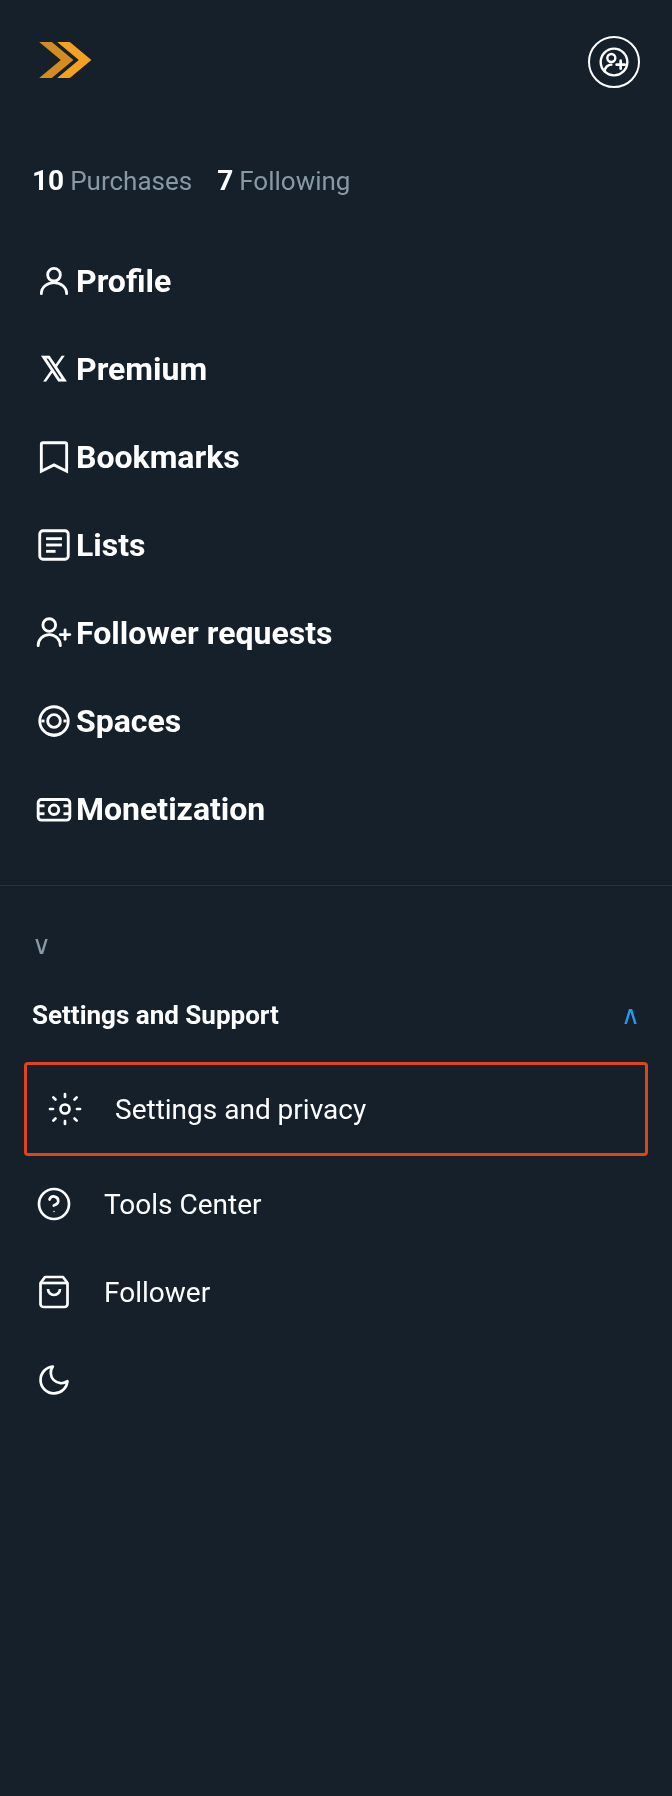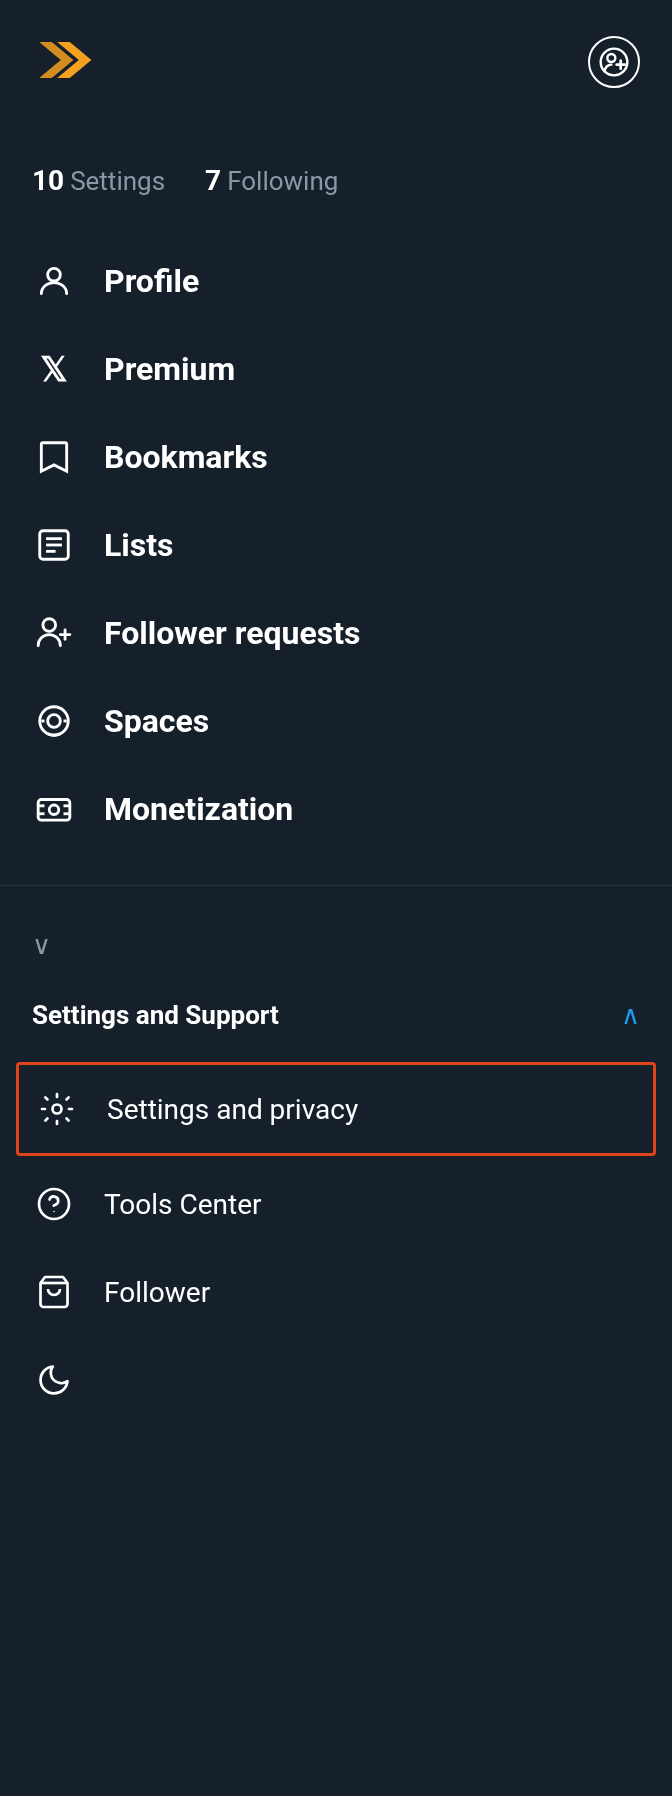--- a/index.html
+++ b/index.html
@@ -50,21 +50,21 @@
     }
 
     .add-account-icon svg {
       width: 32px;
       height: 32px;
     }
 
     
     .stats {
       display: flex;
-      gap: 40px;
+      gap: 25px;
       padding: 48px 32px 32px 32px;
     }
 
     .stat-item {
       display: flex;
       gap: 6px;
       align-items: baseline;
     }
 
     .stat-number {
@@ -79,21 +79,20 @@
     }
 
     
     .nav-menu {
       padding: 8px 0;
     }
 
     .nav-item {
       display: flex;
       align-items: center;
-      gap: 28px;
       padding: 22px 32px;
       cursor: pointer;
       transition: background-color 0.2s;
     }
 
     .nav-item-icon {
       width: 44px;
       height: 44px;
       display: flex;
       align-items: center;
@@ -156,21 +155,21 @@
       align-items: center;
       gap: 28px;
       padding: 22px 32px;
       cursor: pointer;
       transition: background-color 0.2s;
     }
 
     .sub-item.highlighted {
       border: 3px solid #e0441a;
       border-radius: 4px;
-      margin: 4px 16px;
+      margin: 4px 24px;
       padding: 22px 16px;
     }
 
     .sub-item-icon {
       width: 44px;
       height: 44px;
       display: flex;
       align-items: center;
       justify-content: center;
       flex-shrink: 0;
@@ -223,21 +222,21 @@
         <path d="M5 19c0-3 2.5-5 5-5" stroke="white" stroke-width="1.8" fill="none" stroke-linecap="round"></path>
         <line x1="17" y1="11" x2="17" y2="17" stroke="white" stroke-width="2" stroke-linecap="round"></line>
         <line x1="14" y1="14" x2="20" y2="14" stroke="white" stroke-width="2" stroke-linecap="round"></line>
       </svg>
     </div>
   </div>
 
   <div class="stats">
     <div class="stat-item">
       <span class="stat-number">10</span>
-      <span class="stat-label">Settings</span>
+      <span class="stat-label">Purchases</span>
     </div>
     <div class="stat-item">
       <span class="stat-number">7</span>
       <span class="stat-label">Following</span>
     </div>
   </div>
 
   <nav class="nav-menu">
 
     <div class="nav-item">

